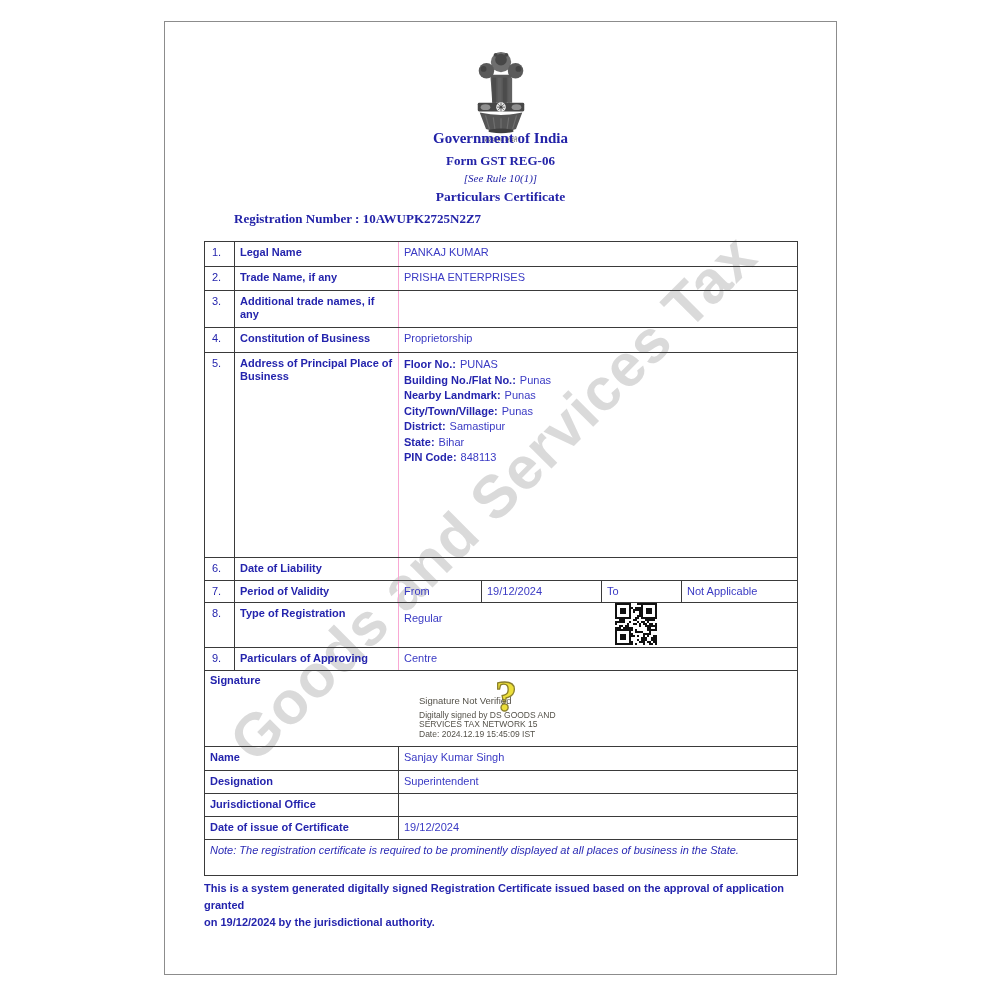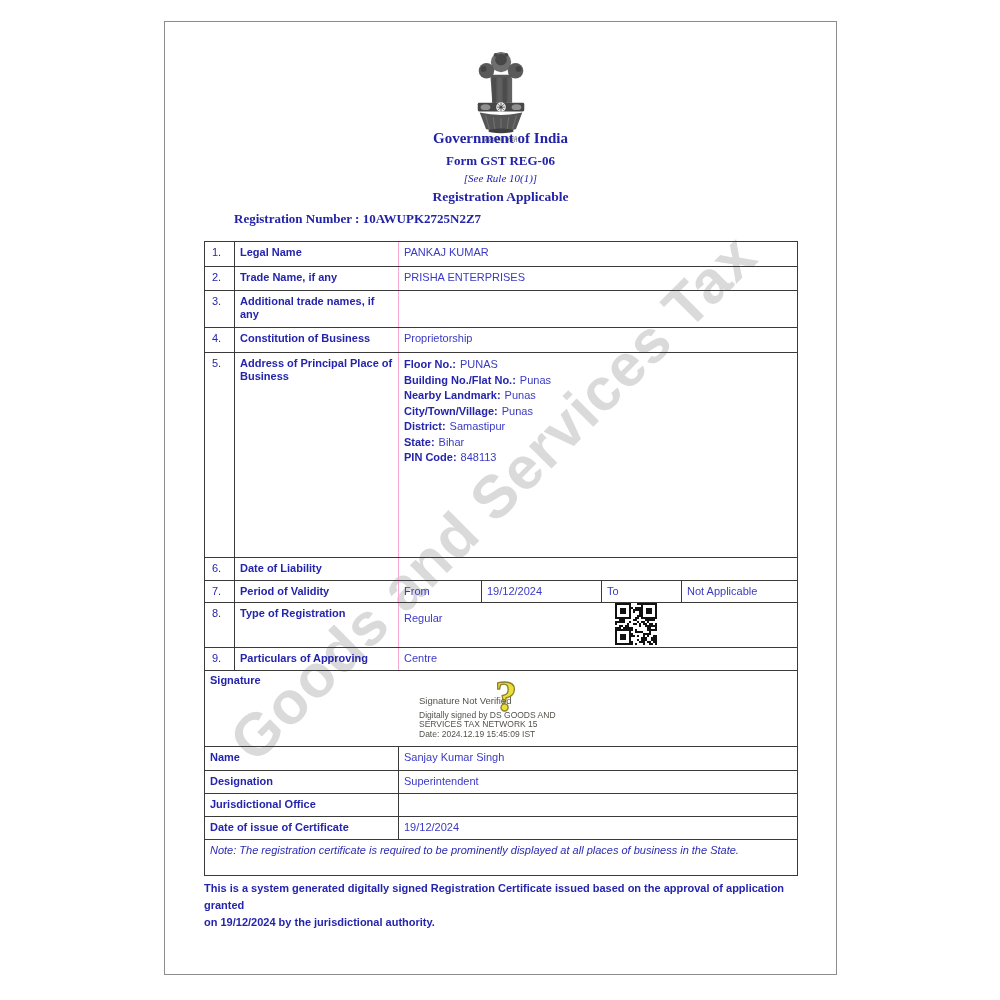--- a/index.html
+++ b/index.html
@@ -91,21 +91,21 @@
       <path d="M10,67 Q32,72 54,67 L47.5,84 Q32,90 16.5,84 Z" fill="#565656"></path>
       <path d="M16,70 L20,84 M24,72 L26,86 M32,73 L32,87 M40,72 L38,86 M48,70 L44,84" stroke="#6f6f6f" stroke-width="1.2"></path>
       <ellipse cx="32" cy="86" rx="13" ry="2.5" fill="#3f3f3f"></ellipse>
     </g>
     <text x="32" y="97" text-anchor="middle" font-size="7" fill="#5a5a5a">सत्यमेव जयते</text>
   </svg>
 
   <div class="hline h-gov">Government of India</div>
   <div class="hline h-form">Form GST REG-06</div>
   <div class="hline h-rule">[See Rule 10(1)]</div>
-  <div class="hline h-title">Registration Applicable</div>
+  <div class="hline h-title">Particulars Certificate</div>
 
   <div class="regline">
     <span>Registration Number :</span>
     <span>10AWUPK2725N2Z7</span>
   </div>
 
   <div class="tbl">
 
     <div class="row h25">
       <div class="c sn">1.</div>

